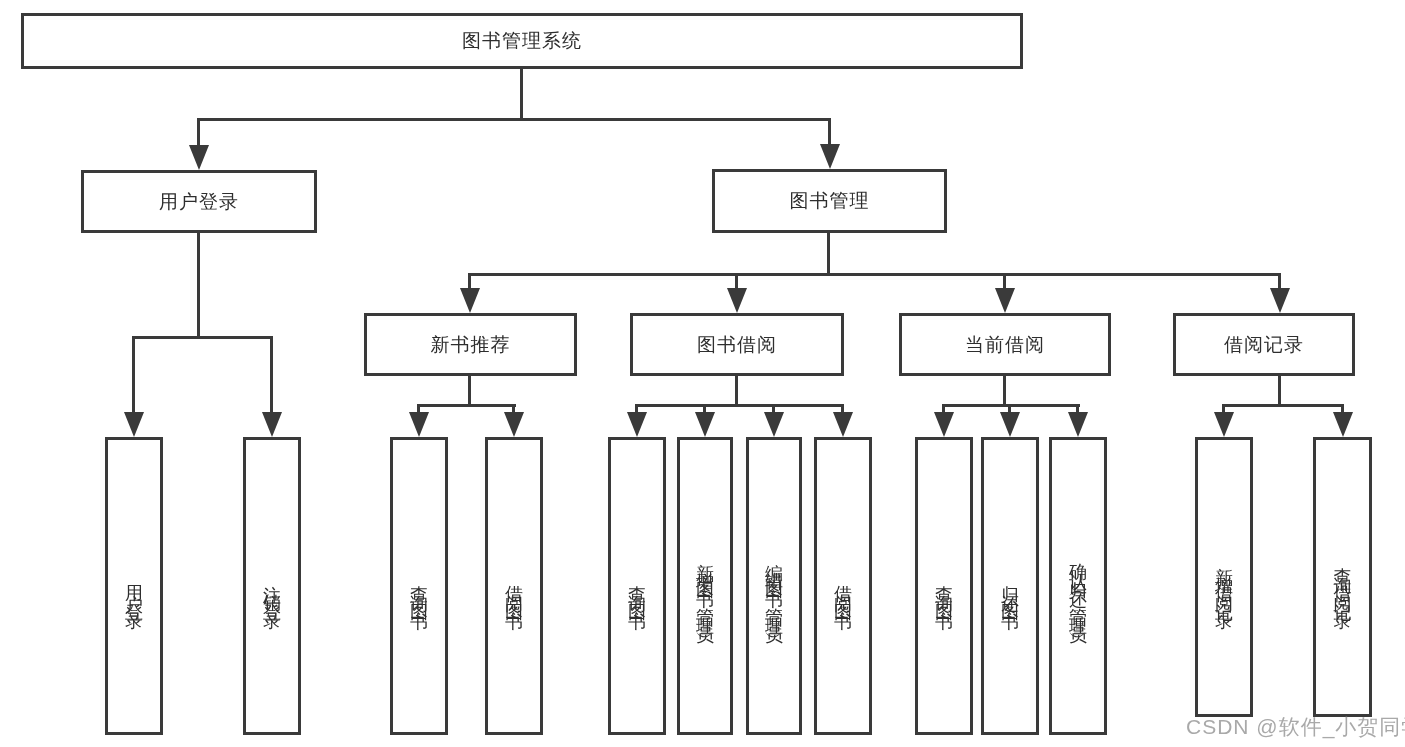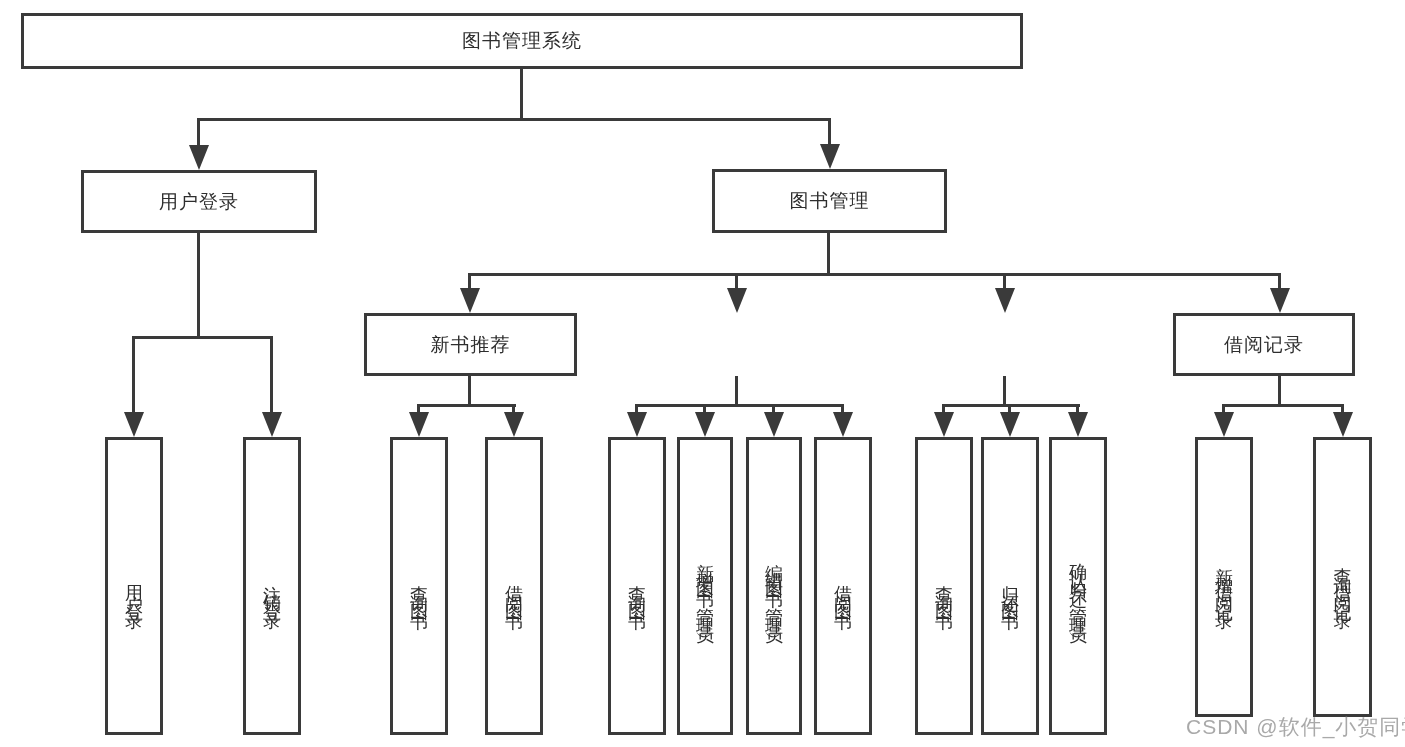--- a/index.html
+++ b/index.html
@@ -60,20 +60,22 @@
 <body>
 
 <div class="canvas">
 
   <div class="box" style="left:21px;top:13px;width:1002px;height:56px">图书管理系统</div>
 
   <div class="box" style="left:81px;top:170px;width:236px;height:63px">用户登录</div>
   <div class="box" style="left:712px;top:169px;width:235px;height:64px">图书管理</div>
 
   <div class="box" style="left:364px;top:313px;width:213px;height:63px">新书推荐</div>
+  <div class="box" style="left:630px;top:313px;width:214px;height:63px">图书借阅</div>
+  <div class="box" style="left:899px;top:313px;width:212px;height:63px">当前借阅</div>
   <div class="box" style="left:1173px;top:313px;width:182px;height:63px">借阅记录</div>
 
   <div class="box leaf" style="left:105px;top:437px;width:58px;height:298px">用户登录</div>
   <div class="box leaf" style="left:243px;top:437px;width:58px;height:298px">注销登录</div>
 
   <div class="box leaf" style="left:390px;top:437px;width:58px;height:298px">查询图书</div>
   <div class="box leaf" style="left:485px;top:437px;width:58px;height:298px">借阅图书</div>
 
   <div class="box leaf" style="left:608px;top:437px;width:58px;height:298px">查询图书</div>
   <div class="box leaf" style="left:677px;top:437px;width:56px;height:298px">新增图书（管理员）</div>

